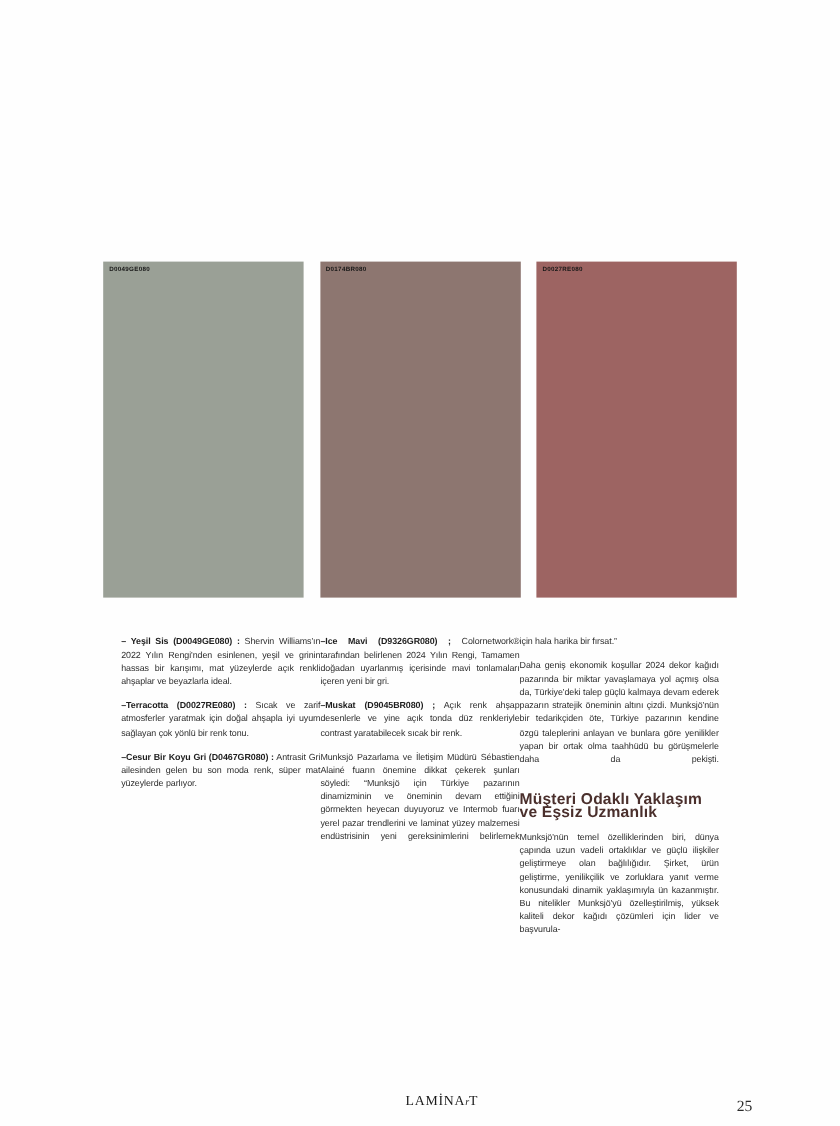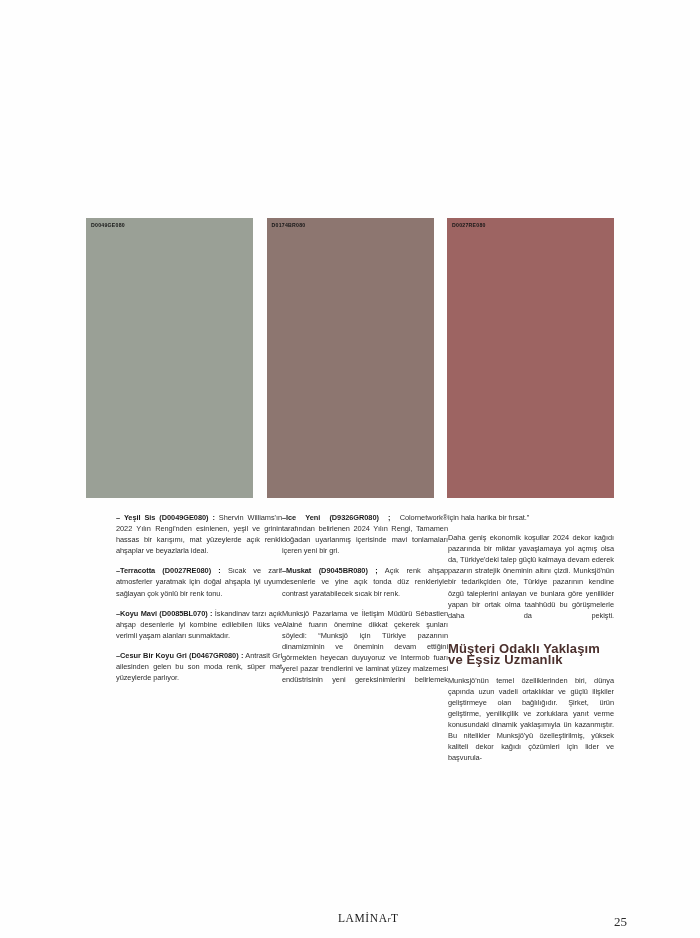--- a/index.html
+++ b/index.html
@@ -47,24 +47,24 @@
     font-weight: bold;
     letter-spacing: 0.25px;
     color: #171717;
     font-family: "Liberation Sans", sans-serif;
   }
 
   
   .columns {
     position: absolute;
     left: 86px;
-    top: 512px;
+    top: 529px;
     width: 528px;
     display: flex;
-    justify-content: flex-end;
+    justify-content: center;
   }
   .col {
     width: 166px;
   }
 
   p.body {
     margin: 0 0 9px 0;
     font-size: 7.4px;
     line-height: 11.1px;
     text-align: justify;
@@ -157,30 +157,27 @@
   <div class="columns">
 
     <div class="col">
       <p class="body">
         <span class="lead">– Yeşil Sis (D0049GE080) :</span><span> Shervin Williams'ın 2022 Yılın Rengi'nden esinlenen, yeşil ve grinin hassas bir karışımı, mat yüzeylerde açık renkli ahşaplar ve beyazlarla ideal.</span>
       </p>
       <p class="body">
         <span class="lead">–Terracotta (D0027RE080) :</span><span> Sıcak ve zarif atmosferler yaratmak için doğal ahşapla iyi uyum sağlayan çok yönlü bir renk tonu.</span>
       </p>
       <p class="body">
-        <span class="lead">–Koyu  Mavi  (D0085BL070)  :</span><span> İskandinav tarzı açık  ahşap desenlerle iyi kombine edilebilen lüks ve verimli yaşam alanları sunmaktadır.</span>
-      </p>
-      <p class="body">
         <span class="lead">–Cesur Bir Koyu Gri (D0467GR080) :</span><span> Antrasit Gri ailesinden gelen bu son moda renk, süper mat yüzeylerde parlıyor.</span>
       </p>
     </div>
 
     <div class="col">
       <p class="body">
-        <span class="lead">–Ice    Yeni    (D9326GR080)    ;</span><span> Colornetwork® tarafından belirlenen 2024 Yılın Rengi, Tamamen doğadan uyarlanmış içerisinde mavi tonlamaları içeren yeni bir gri.</span>
+        <span class="lead">–Ice    Mavi    (D9326GR080)    ;</span><span> Colornetwork® tarafından belirlenen 2024 Yılın Rengi, Tamamen doğadan uyarlanmış içerisinde mavi tonlamaları içeren yeni bir gri.</span>
       </p>
       <p class="body">
         <span class="lead">–Muskat (D9045BR080) ;</span><span> Açık renk ahşap desenlerle ve yine açık tonda düz renkleriyle contrast yaratabilecek sıcak bir renk.</span>
       </p>
       <p class="body stretch">Munksjö Pazarlama ve İletişim Müdürü Sébastien Alainé fuarın önemine dikkat çekerek şunları söyledi: “Munksjö için Türkiye pazarının dinamizminin ve öneminin devam ettiğini görmekten heyecan duyuyoruz ve Intermob fuarı yerel pazar trendlerini ve laminat yüzey malzemesi endüstrisinin yeni gereksinimlerini belirlemek</p>
     </div>
 
     <div class="col">
       <p class="body">için hala harika bir fırsat.”</p>
       <p class="body stretch">Daha geniş ekonomik koşullar 2024 dekor kağıdı pazarında bir miktar yavaşlamaya yol açmış olsa da, Türkiye'deki talep güçlü kalmaya devam ederek pazarın stratejik öneminin altını çizdi. Munksjö'nün bir tedarikçiden öte, Türkiye pazarının kendine özgü taleplerini anlayan ve bunlara göre yenilikler yapan bir ortak olma taahhüdü bu görüşmelerle daha da pekişti.</p>

